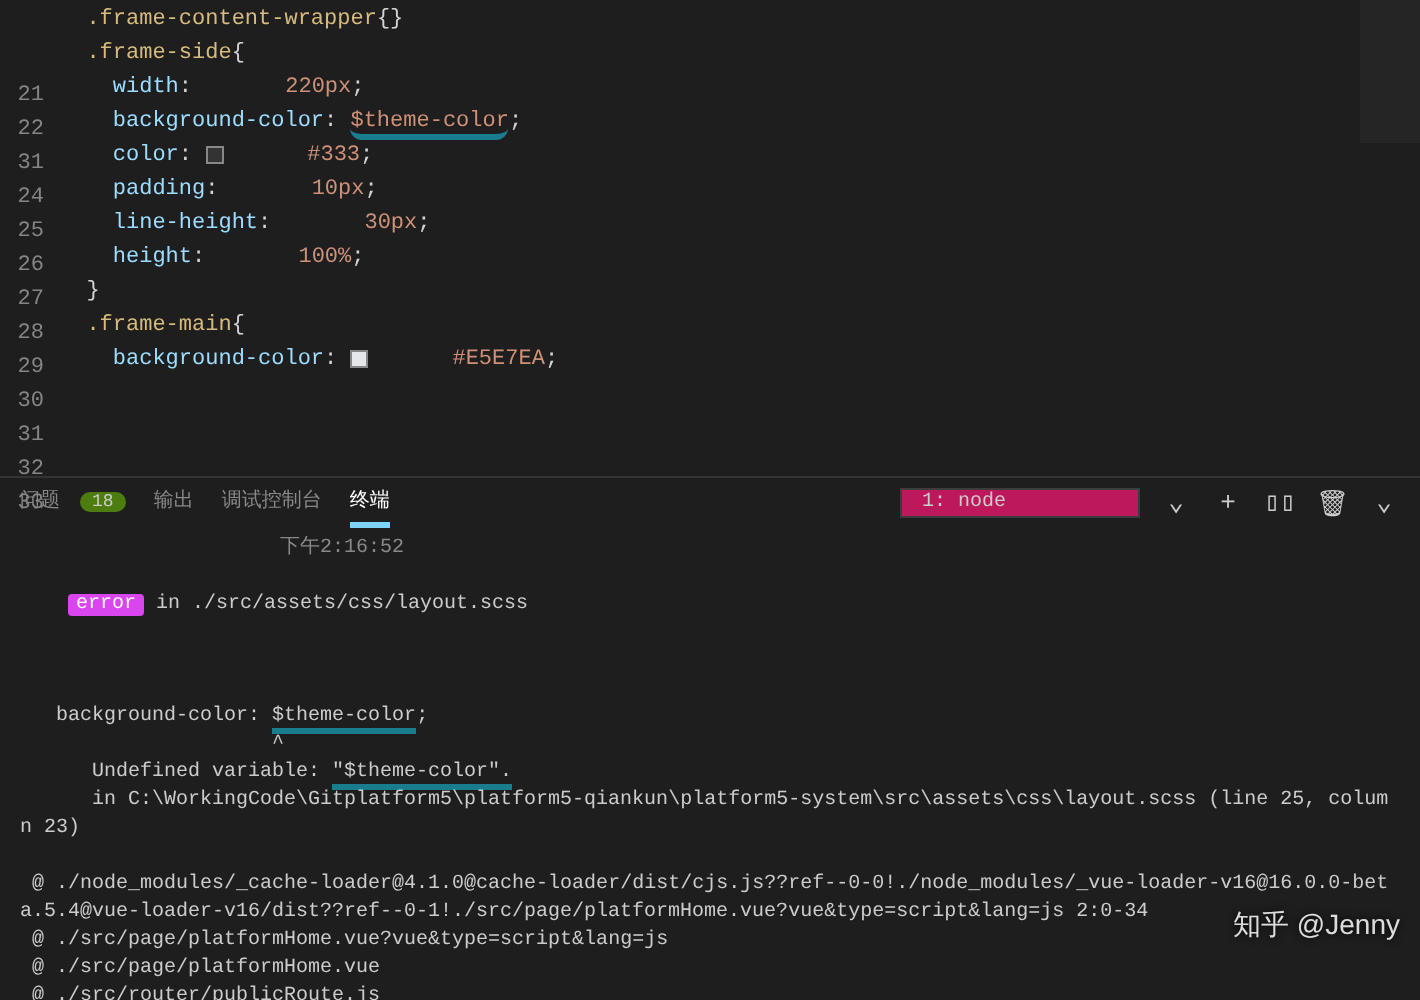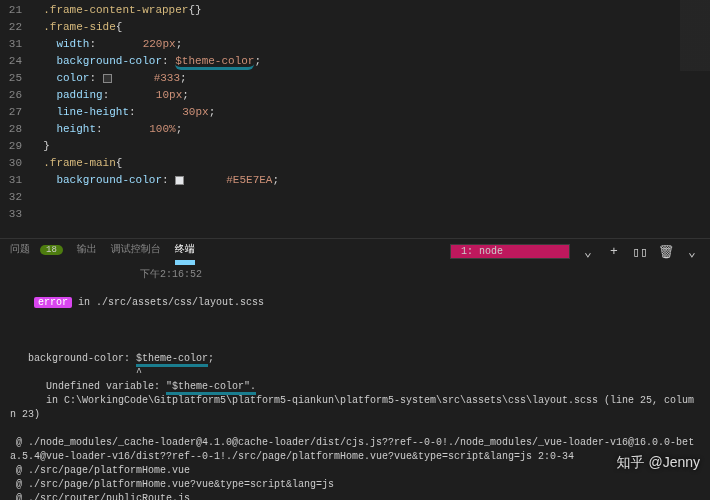--- a/index.html
+++ b/index.html
@@ -19,20 +19,21 @@
   position: relative;
 }
 .gutter {
   width: 30px;
   text-align: right;
   padding-right: 8px;
   color: #858585;
   user-select: none;
   line-height: 17px;
   padding-top: 2px;
+  margin-top: 38px;
 }
 .code-area {
   flex: 1;
   line-height: 17px;
   padding-top: 2px;
 }
 .code-line { white-space: pre; }
 .c-comment { color: #6a9955; }
 .c-selector { color: #d7ba7d; }
 .c-prop { color: #9cdcfe; }
@@ -65,21 +66,21 @@
   background: #1e1e1e;
   border-top: 1px solid #333;
   display: flex;
   align-items: center;
   padding: 0 10px;
   font-size: 10px;
   color: #888;
 }
 .panel-tabs { display: flex; gap: 14px; flex: 1; }
 .panel-tab { cursor: pointer; padding: 4px 0; }
-.panel-tab.active { color: #fff; border-bottom: 5px solid #7dd3fc; text-align: center; }
+.panel-tab.active { color: #fff; border-bottom: 3px solid #7dd3fc; text-align: center; }
 .badge {
   background: #4d7c0f;
   border-radius: 8px;
   padding: 0 6px;
   margin-left: 4px;
   font-size: 9px;
   color: #ccc;
 }
 .panel-right { display: flex; align-items: center; gap: 10px; }
 .task-select {
@@ -187,19 +188,19 @@
   </div>
   <div class="term-line">&nbsp;</div>
   <div class="term-line">&nbsp;</div>
   <div class="term-line"><span>   background-color: </span><span class="term-hl">$theme-color</span><span>;</span></div>
   <div class="term-line">                     ^</div>
   <div class="term-line"><span>      Undefined variable: </span><span class="term-hl">"$theme-color".</span></div>
   <div class="term-line">      in C:\WorkingCode\Gitplatform5\platform5-qiankun\platform5-system\src\assets\css\layout.scss (line 25, column 23)</div>
   <div class="term-line">&nbsp;</div>
   <div id="stack">
       <div class="term-line"> @ ./node_modules/_cache-loader@4.1.0@cache-loader/dist/cjs.js??ref--0-0!./node_modules/_vue-loader-v16@16.0.0-beta.5.4@vue-loader-v16/dist??ref--0-1!./src/page/platformHome.vue?vue&amp;type=script&amp;lang=js 2:0-34</div>
+      <div class="term-line"> @ ./src/page/platformHome.vue?vue&amp;type=script&amp;lang=js</div>
       <div class="term-line"> @ ./src/page/platformHome.vue</div>
-      <div class="term-line"> @ ./src/page/platformHome.vue?vue&amp;type=script&amp;lang=js</div>
       <div class="term-line"> @ ./src/router/publicRoute.js</div>
     </div>
 </div>
 
 <div class="watermark">知乎 @Jenny</div>
 
 </body></html>

